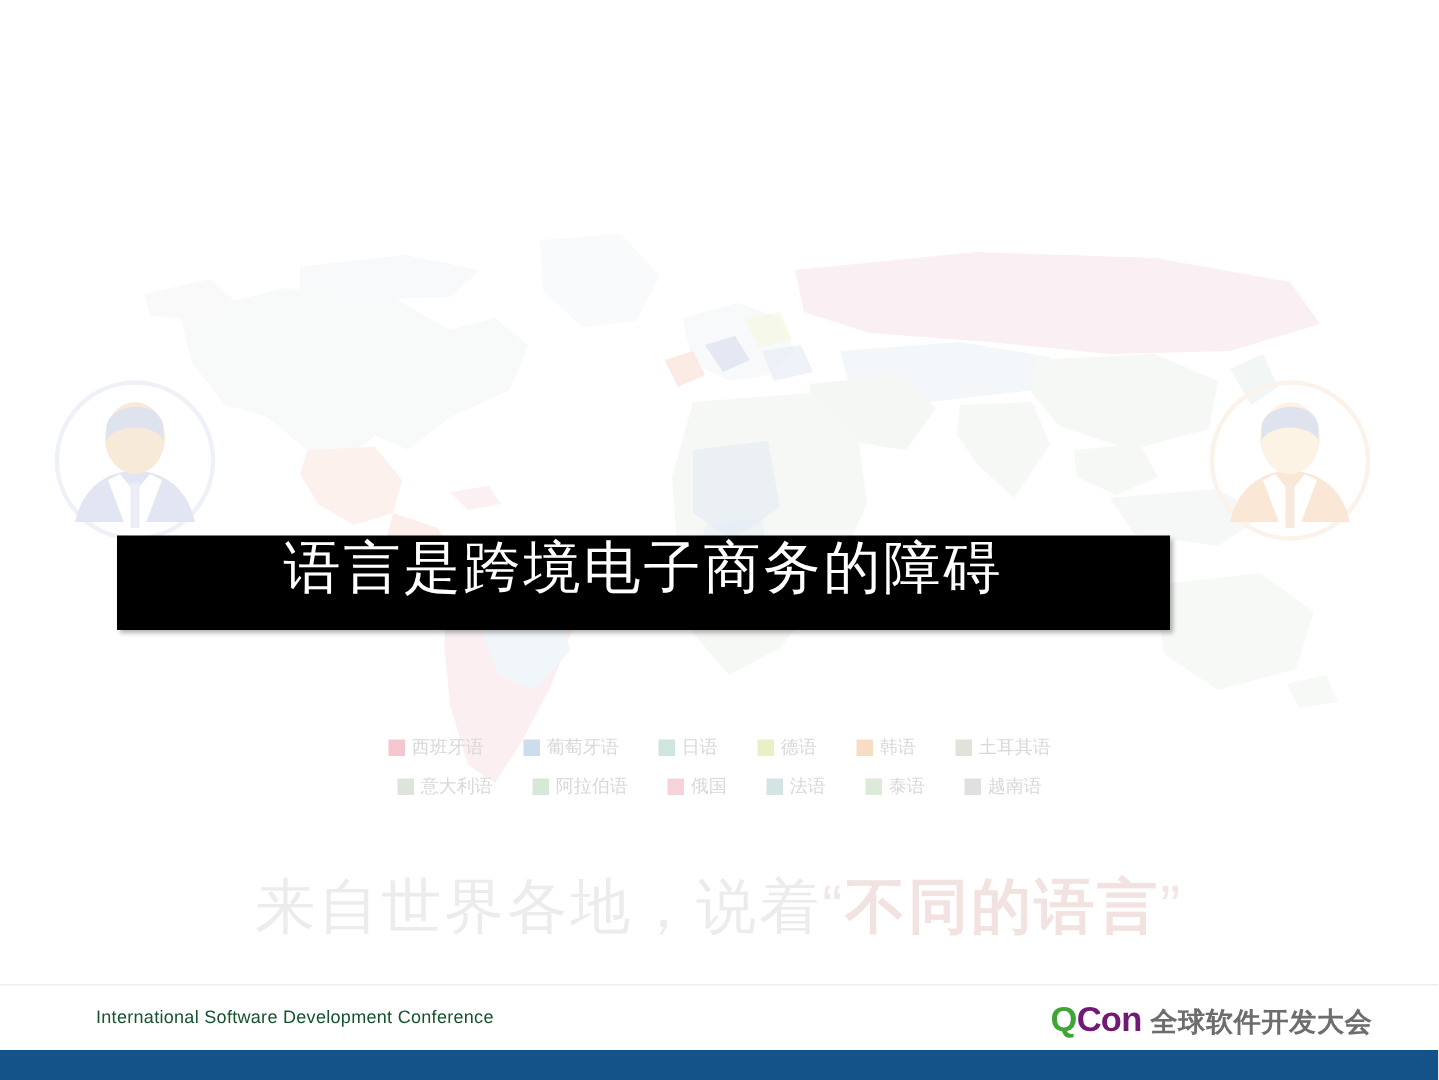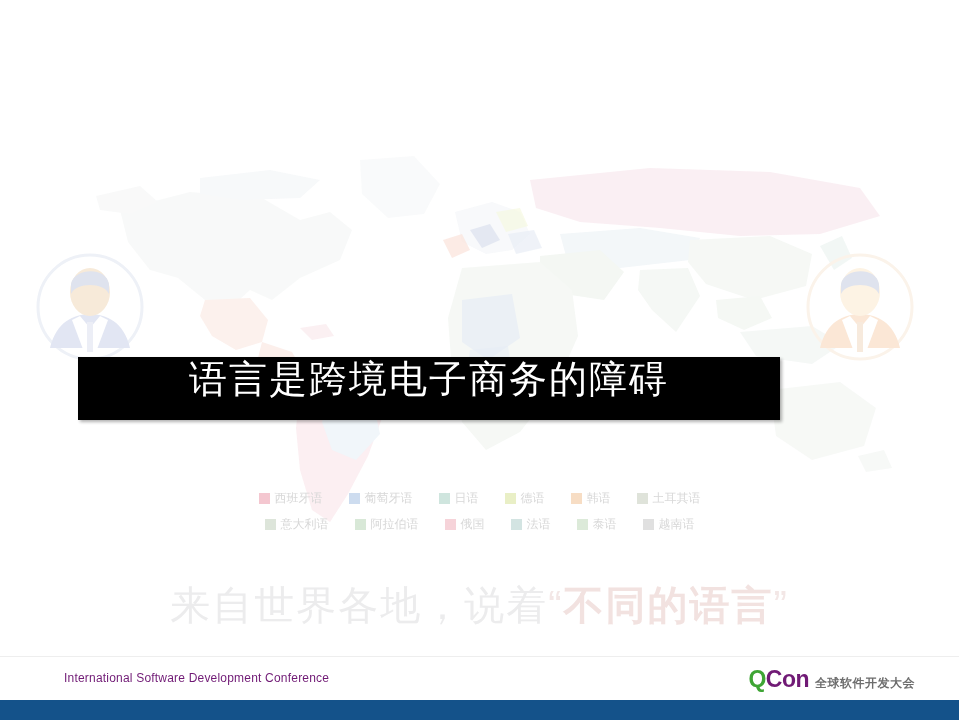--- a/index.html
+++ b/index.html
@@ -124,21 +124,21 @@
     top: 656px;
     width: 959px;
     height: 1px;
     background: #eeeeee;
   }
   .footer-left {
     position: absolute;
     left: 64px;
     top: 671px;
     font-size: 12px;
-    color: #701a75;
+    color: #14532d;
     letter-spacing: 0.2px;
     white-space: nowrap;
   }
   .footer-logo {
     position: absolute;
     right: 44px;
     top: 666px;
     display: flex;
     align-items: baseline;
     white-space: nowrap;
@@ -149,21 +149,21 @@
     color: #3fa535;
     letter-spacing: -0.5px;
   }
   .logo-con {
     font-size: 23px;
     font-weight: bold;
     color: #701a75;
     letter-spacing: -0.5px;
   }
   .logo-cn {
-    font-size: 12px;
+    font-size: 18px;
     font-weight: bold;
     color: #6d6d6d;
     margin-left: 6px;
     letter-spacing: 0.5px;
   }
 
   
   .bottom-bar {
     position: absolute;
     left: 0;

